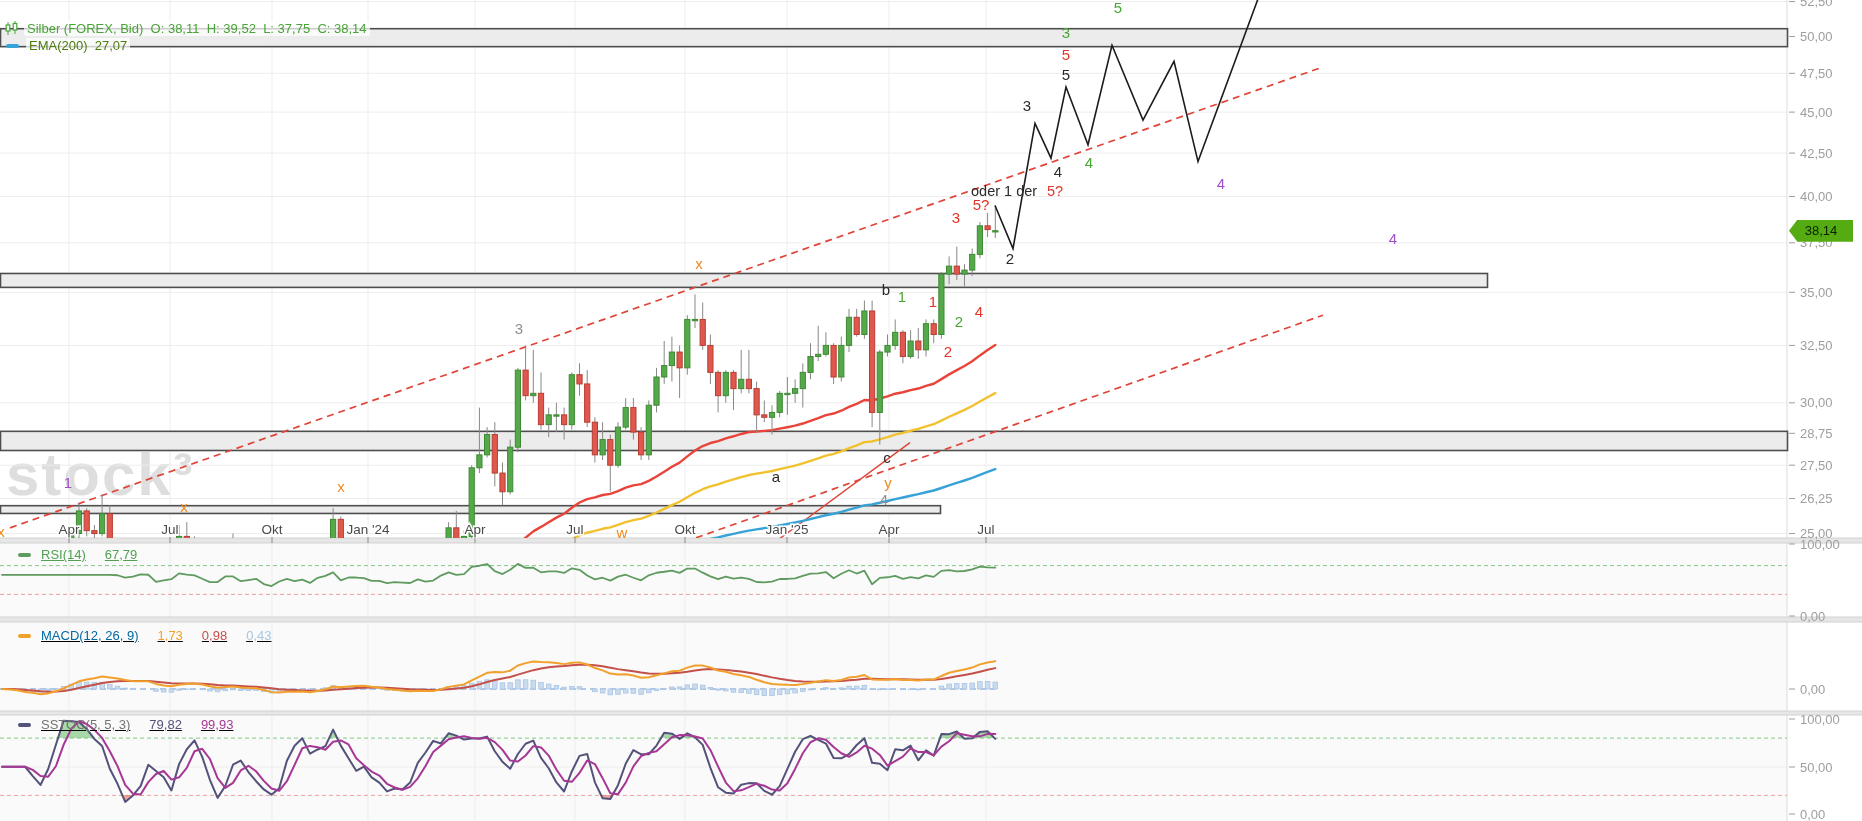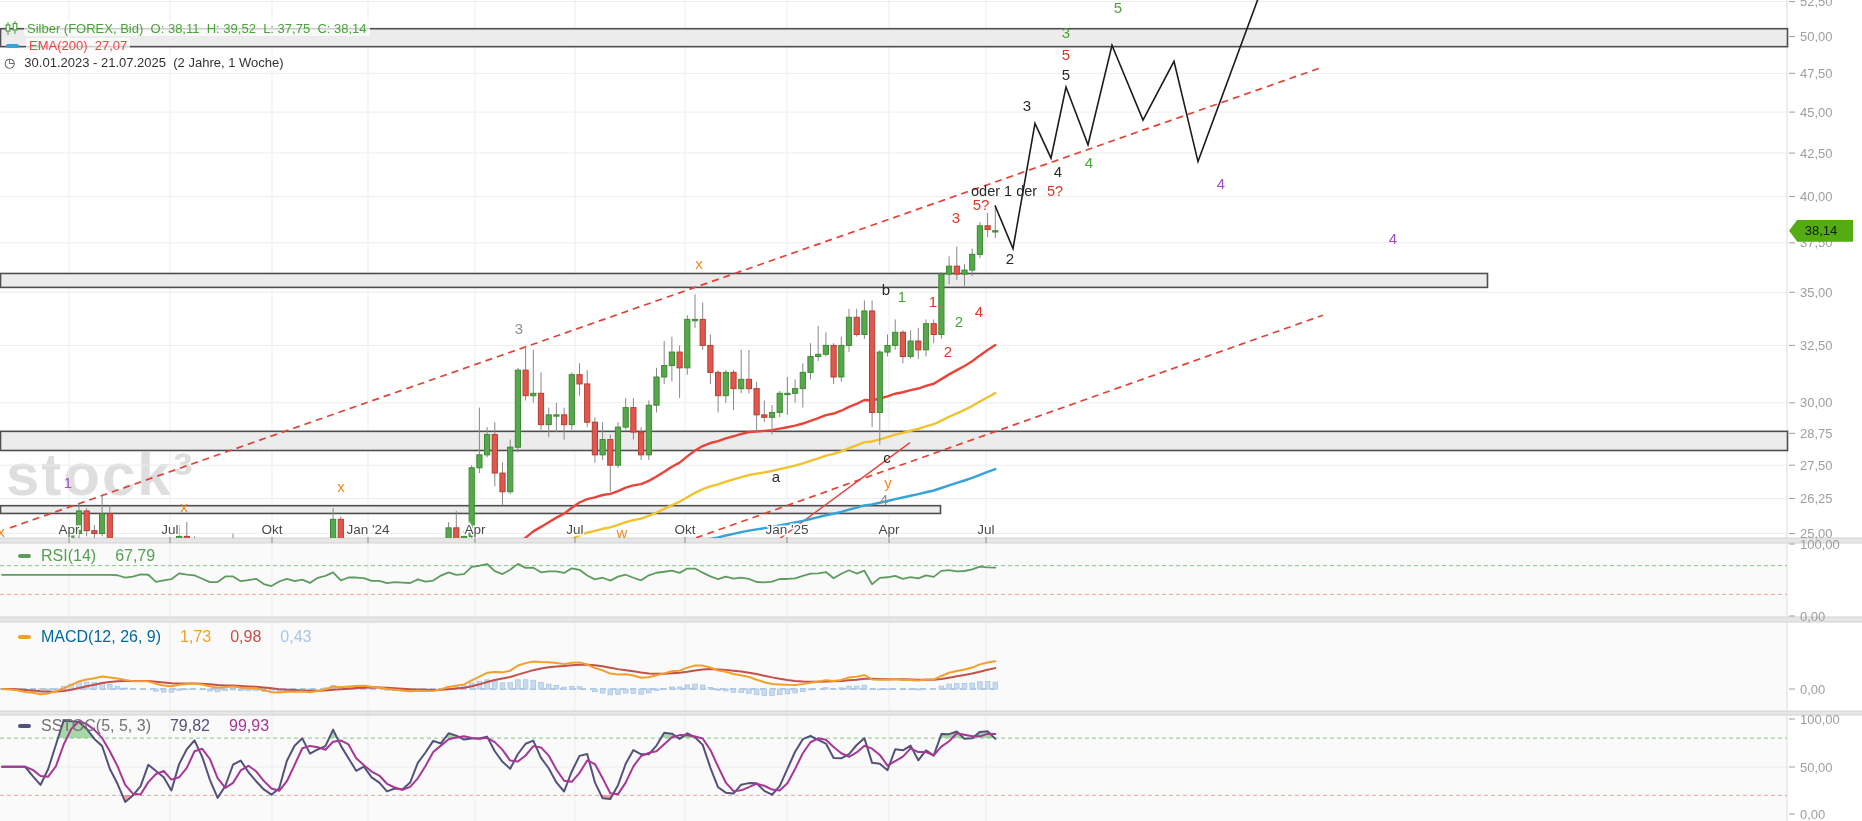--- a/index.html
+++ b/index.html
@@ -5,21 +5,21 @@
   html,body{margin:0;padding:0;background:#fff;font-family:"Liberation Sans",sans-serif;}
   .stage{position:relative;width:1862px;height:821px;overflow:hidden;background:#fff;}
   .watermark{position:absolute;left:6px;top:440px;font-size:60px;font-weight:600;color:#dedede;letter-spacing:2px;z-index:0;user-select:none;}
   svg#chart{position:absolute;left:0;top:0;z-index:1;}
   .legend{position:absolute;left:4px;top:20px;z-index:3;font-size:13px;line-height:17px;}
   .legend .row{white-space:nowrap;margin-bottom:0px;}
   .legend .row>span.txtbg{background:rgba(255,255,255,0.72);padding:0 3px;border-radius:2px;}
   .sw{display:inline-block;width:13px;height:4px;border-radius:2px;margin:0 7px 2px 2px;vertical-align:middle;}
   .cicon{display:inline-block;width:15px;height:15px;vertical-align:-3px;margin-right:5px;}
   .clockicon{display:inline-block;color:#444;font-size:13px;margin-right:6px;}
-  .plabel{position:absolute;z-index:3;font-size:16px;white-space:nowrap;}
+  .plabel{position:absolute;z-index:3;font-size:13px;white-space:nowrap;text-decoration:underline;}
   .plabel span{margin-right:10px;}
   .ptag{position:absolute;left:1789px;top:220px;width:64px;height:22px;z-index:3;background:#55ac12;
         clip-path:polygon(0 50%,13% 0,100% 0,100% 100%,13% 100%);
         color:#0b1f00;font-size:13px;line-height:22px;text-align:center;font-weight:400;}
   .val{margin-left:9px;}
 </style>
 </head>
 <body>
 
 <div class="stage">
@@ -625,24 +625,21 @@
   <div class="legend">
     <div class="row">
       <span class="cicon"><svg width="15" height="15" viewBox="0 0 15 15">
             <line x1="4" y1="1" x2="4" y2="14" stroke="#48a437" stroke-width="1"></line>
             <rect x="2.2" y="4" width="3.6" height="6" fill="#fff" stroke="#48a437" stroke-width="1.2"></rect>
             <line x1="11" y1="0" x2="11" y2="13" stroke="#48a437" stroke-width="1"></line>
             <rect x="9.2" y="2.5" width="3.6" height="6.5" fill="#fff" stroke="#48a437" stroke-width="1.2"></rect>
           </svg></span><span class="txtbg" style="color: rgb(72, 164, 55);"><span id="sym">Silber (FOREX, Bid)</span>&nbsp;&nbsp;<span>O:</span> <span>38,11</span>&nbsp;&nbsp;<span>H:</span> <span>39,52</span>&nbsp;&nbsp;<span>L:</span> <span>37,75</span>&nbsp;&nbsp;<span>C:</span> <span>38,14</span></span>
     </div>
     <div class="row">
-      <span class="sw" id="sw200" style="background: rgb(53, 162, 216);"></span><span class="txtbg" id="ema200t" style="color: #ef4444;"><span>EMA(200)</span>&nbsp;&nbsp;<span>27,07</span></span>
-    </div>
-    <div class="row">
-      <span class="clockicon">◷</span><span class="txtbg" id="periodt" style="color: rgb(51, 51, 51);"><span>30.01.2023 - 21.07.2025</span>&nbsp;&nbsp;<span>(2 Jahre, 1 Woche)</span></span>
+      <span class="sw" id="sw200" style="background: rgb(53, 162, 216);"></span><span class="txtbg" id="ema200t" style="color: #4d7c0f;"><span>EMA(200)</span>&nbsp;&nbsp;<span>27,07</span></span>
     </div>
   </div>
 
   <div class="plabel" id="rsilabel" style="left: 16px; top: 547px; color: rgb(82, 160, 82);">
     <span class="sw" id="swrsi" style="background: rgb(95, 155, 95);"></span><span>RSI(14)</span><span class="val">67,79</span>
   </div>
   <div class="plabel" id="macdlabel" style="left:16px;top:628px;">
     <span class="sw" id="swmacd" style="background: rgb(242, 160, 44);"></span><span id="macdname" style="color: #0369a1;">MACD(12, 26, 9)</span><span class="val" id="macdv1" style="color: rgb(242, 160, 44); margin-top: 48px;">1,73</span><span class="val" id="macdv2" style="color: rgb(196, 80, 74);">0,98</span><span class="val" id="macdv3" style="color: rgb(169, 198, 226);">0,43</span>
   </div>
   <div class="plabel" id="sstoclabel" style="left:16px;top:717px;">

